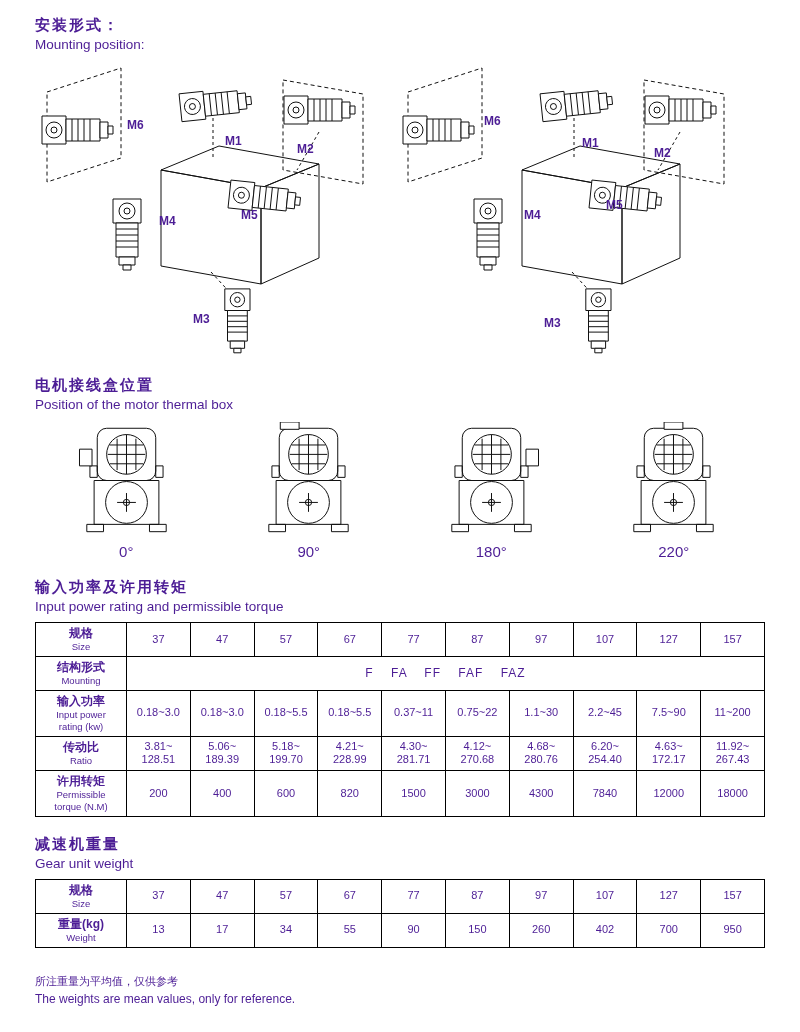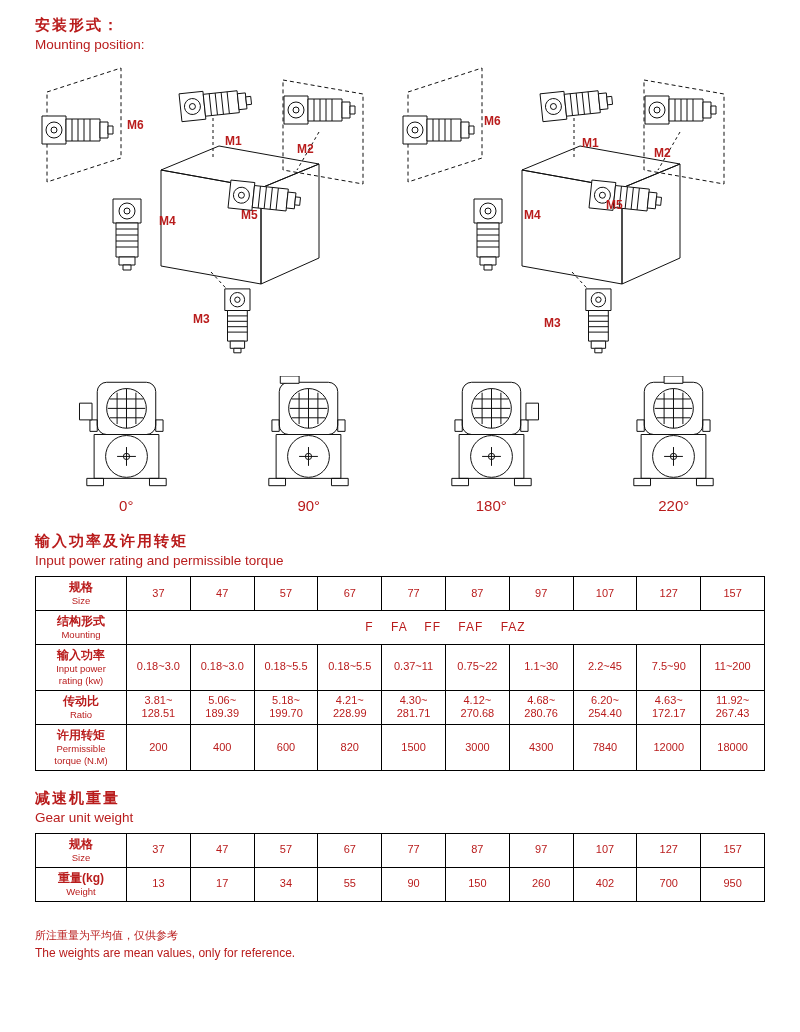--- a/index.html
+++ b/index.html
@@ -1,17 +1,17 @@
 <!DOCTYPE html>
 <html><head>
 <meta charset="utf-8">
 <style>
   html,body{margin:0;padding:0;background:#e8e8e8;}
   .page{
-    width:800px;height:1032px;margin:0 auto;background:#fff;color:#b91c1c;
+    width:800px;height:1032px;margin:0 auto;background:#fff;color:#4c1d95;
     box-sizing:border-box;padding:16px 35px 10px 35px;
     font-family:"Liberation Sans","DejaVu Sans",sans-serif;position:relative;overflow:hidden;
   }
   .sec-title-zh{font-size:15px;font-weight:bold;letter-spacing:2px;}
   .sec-title-en{font-size:13.5px;margin-top:2px;}
   .section{margin-bottom:18px;}
 
   
   .diagrams{display:flex;gap:0;margin-top:6px;}
   .cluster{position:relative;width:361px;height:300px;}
@@ -123,20 +123,22 @@
         <span class="mlabel" style="left:186px;top:78px">M1</span>
         <span class="mlabel" style="left:258px;top:88px">M2</span>
         <span class="mlabel" style="left:128px;top:150px">M4</span>
         <span class="mlabel" style="left:210px;top:140px">M5</span>
         <span class="mlabel" style="left:148px;top:258px">M3</span>
       </div>
     </div>
   </div>
 
   <div class="section">
+    <div class="sec-title-zh">电机接线盒位置</div>
+    <div class="sec-title-en">Position of the motor thermal box</div>
 
     <div class="motor-row">
       <div class="motor-cell">
         <svg width="115" height="117" viewBox="0 0 110 112">
           <use href="#mf"></use>
             <rect x="10" y="26" width="12" height="16" fill="#fff" stroke="#111"></rect>
         </svg>
         <div class="angle-label">0°</div>
       </div>
       <div class="motor-cell">

